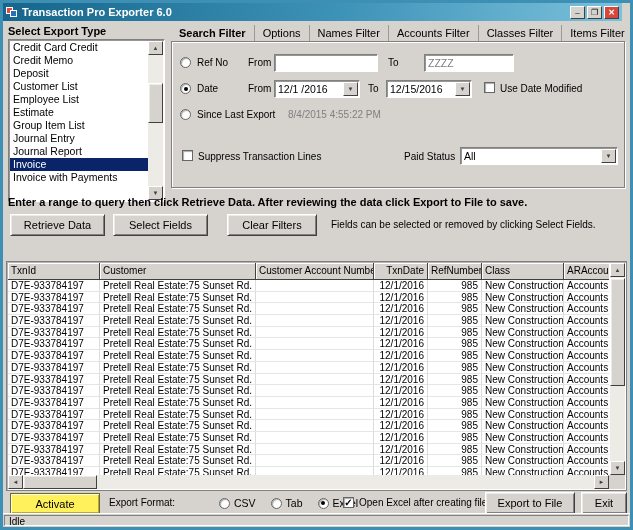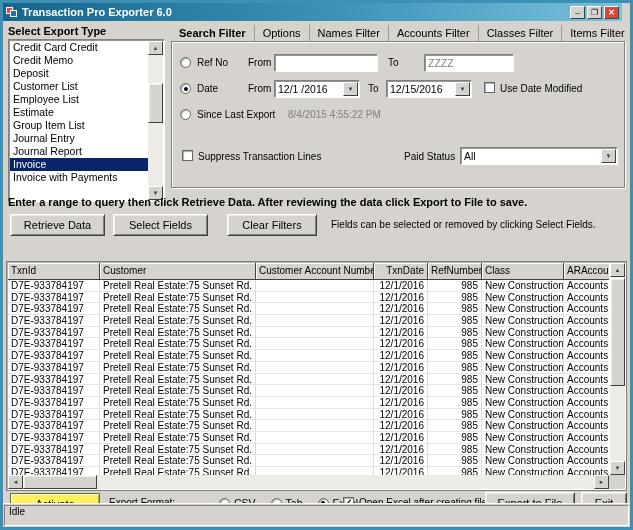--- a/index.html
+++ b/index.html
@@ -77,21 +77,21 @@
   .gridcorner{position:absolute;right:1px;bottom:1px;width:16px;height:14px;background:#D6D3CE;}
   
   .activate{background:#FFF15C;border:1px solid #6B6B2F;box-shadow:inset 1px 1px 0 #FFFDE0, inset -1px -1px 0 #B5A93C;font-weight:normal;}
   .fmt-row{position:absolute;left:184px;top:494px;display:flex;gap:15px;padding-left:32px;}
   .fmt{display:flex;align-items:center;gap:4px;}
   .fmt .radio{position:static;flex:0 0 auto;}
   .fmt .lbl{font-size:10.5px;}
   .chk-row{position:absolute;left:340px;top:494px;display:flex;gap:5px;align-items:center;}
   .chk-row .checkbox{position:static;flex:0 0 auto;}
   
-  .statusbar{position:absolute;left:0;bottom:0;width:627px;height:24px;background:#D6D3CE;
+  .statusbar{position:absolute;left:0;bottom:0;width:627px;height:14px;background:#D6D3CE;
     border-top:1px solid #FFFFFF;}
   .statusbar .inner{position:absolute;left:1px;top:1px;right:1px;bottom:1px;
     border:1px solid;border-color:#808080 #FFFFFF #FFFFFF #808080;font-size:10px;line-height:11px;padding-left:4px;color:#000;}
 </style>
 </head>
 <body>
 
 <div class="window">
 
   <div class="titlebar">

